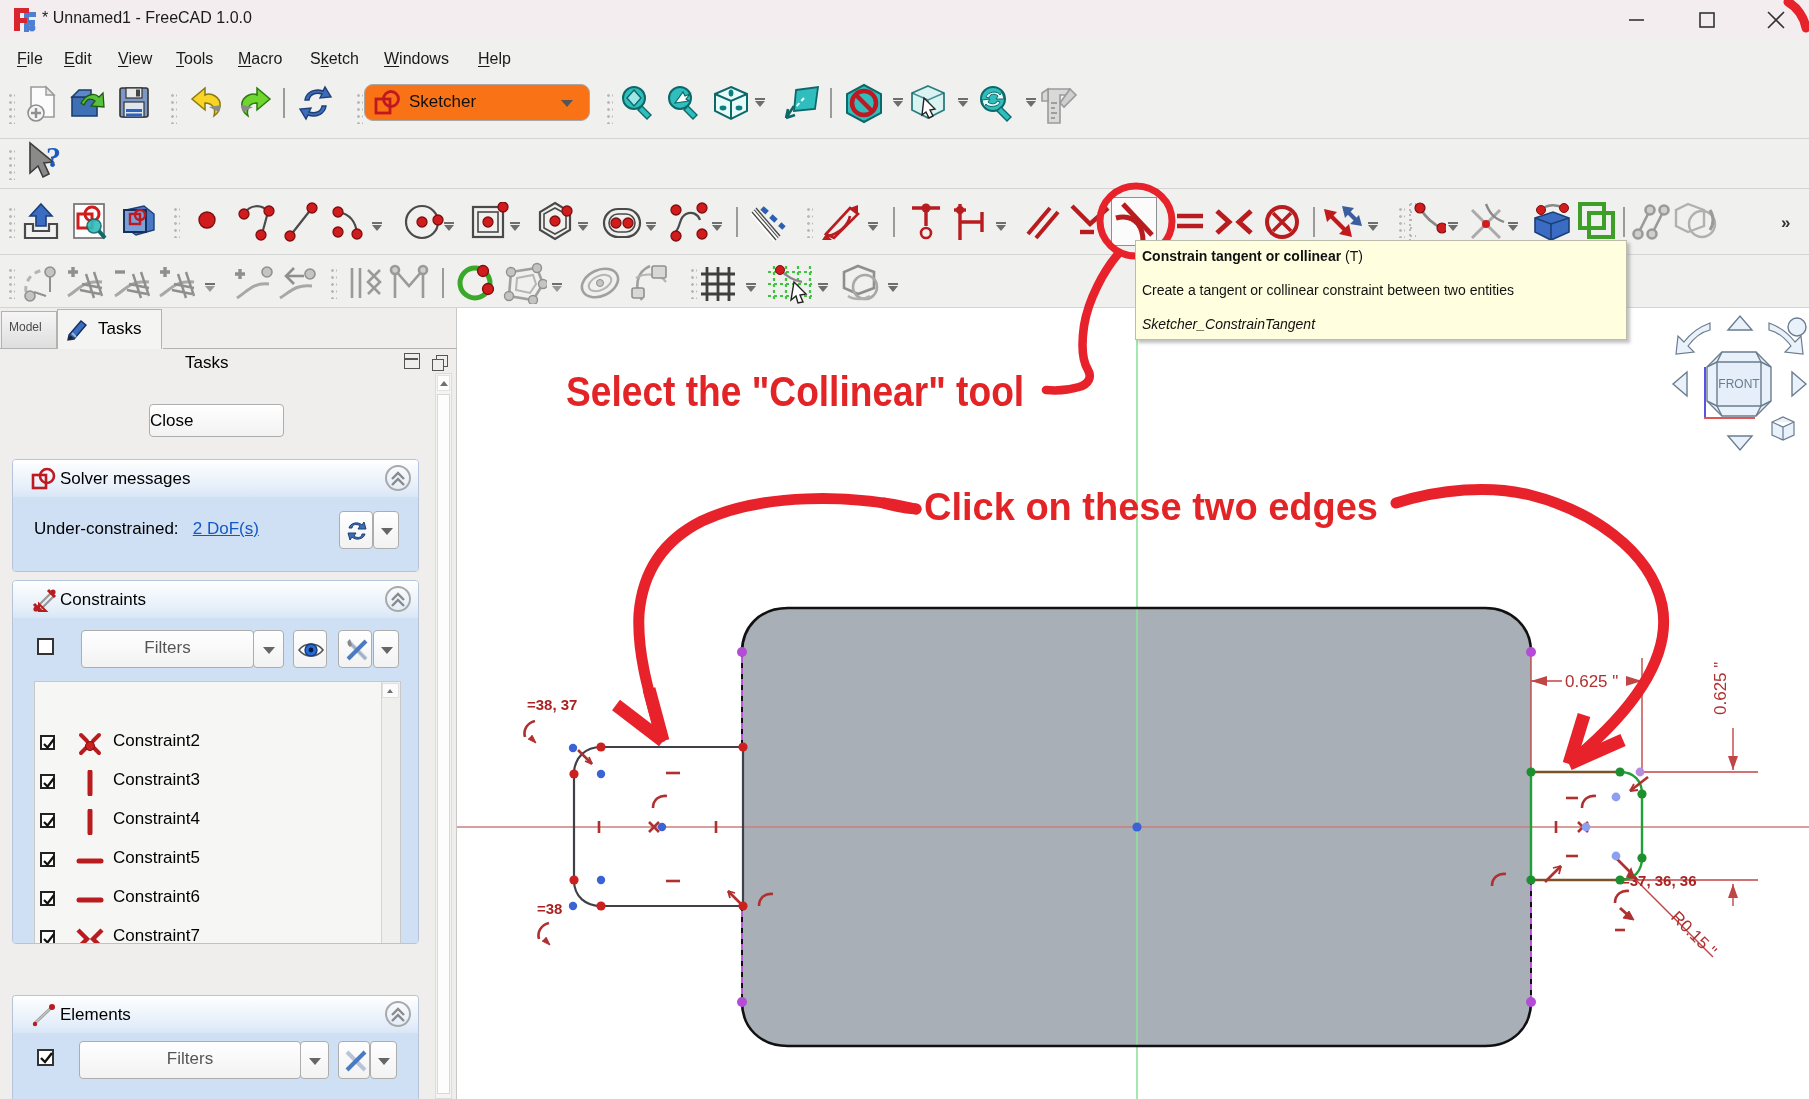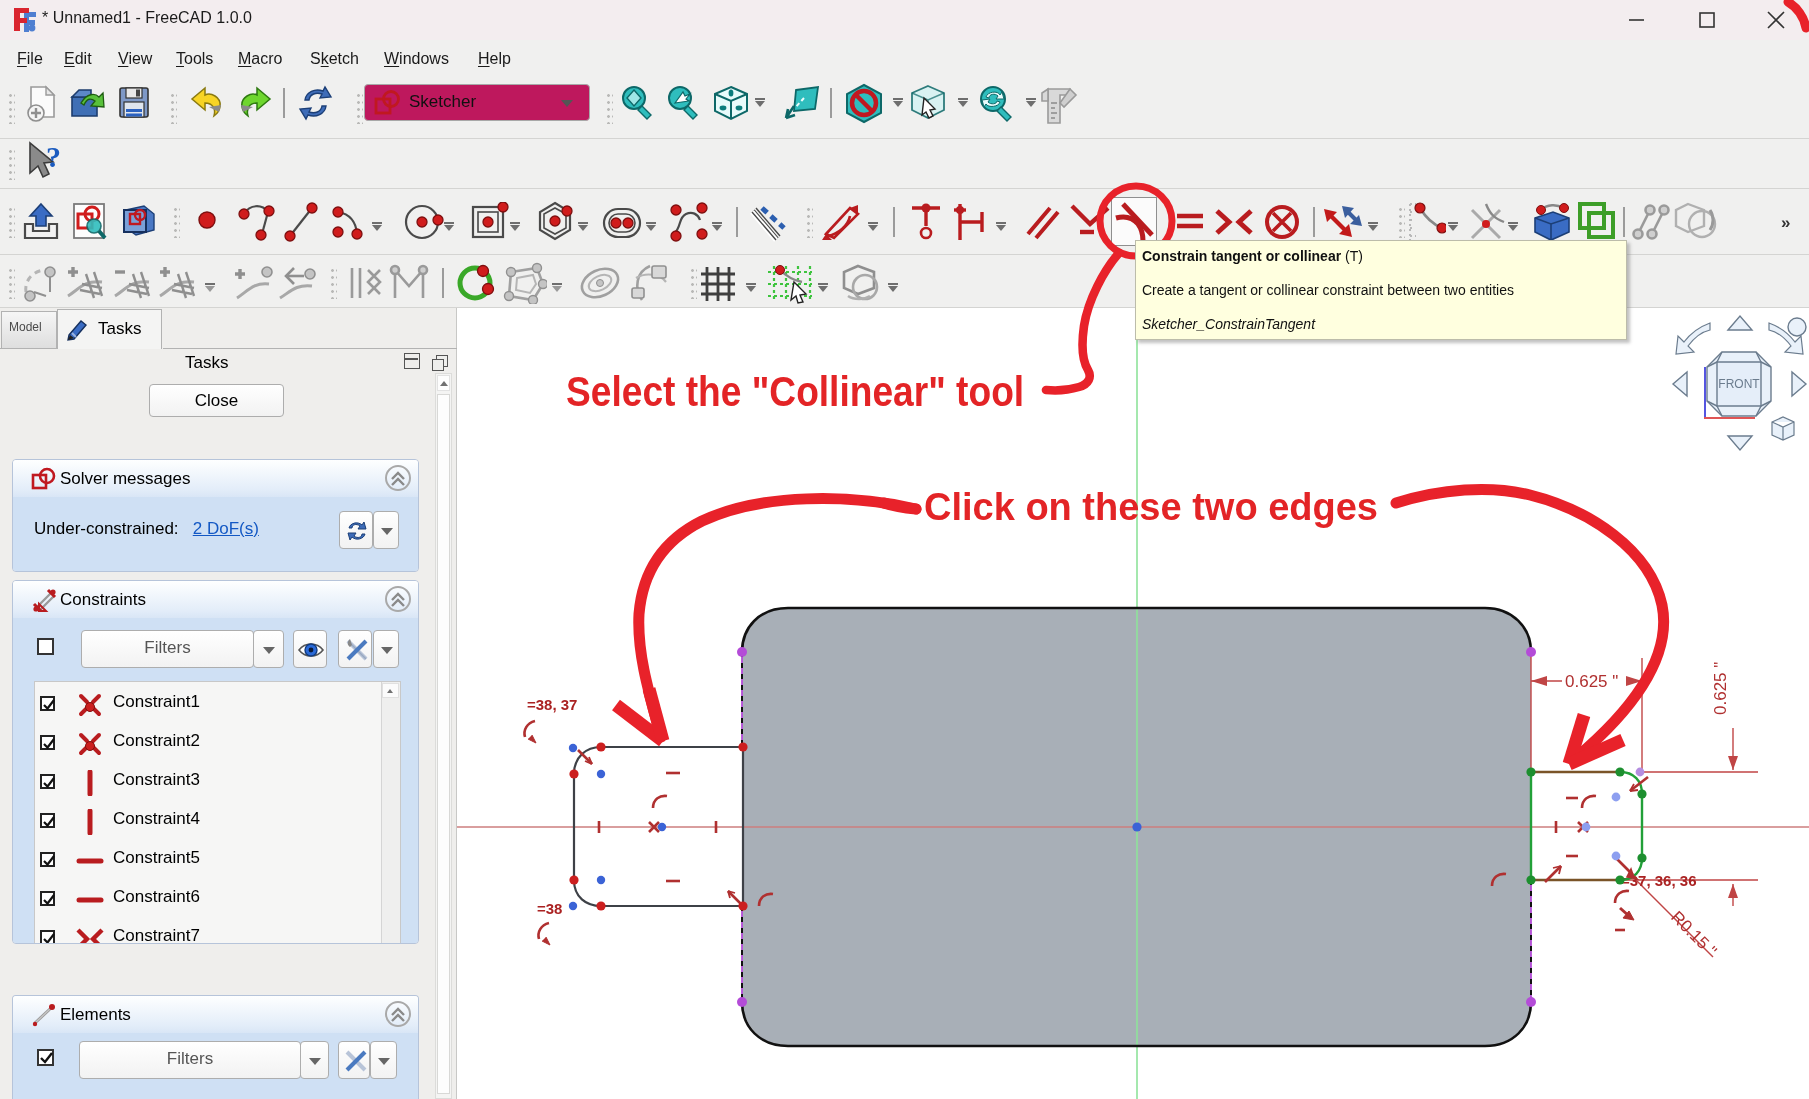--- a/index.html
+++ b/index.html
@@ -92,21 +92,21 @@
 <svg class="abs" style="left:236px;top:6px" width="37" height="38" viewBox="0 0 37 38">
  <path d="M21 3 L34 14 L21 25 L21 18 C13 18 10 24 12 31 C5 26 3 16 11 11 C15 8.5 19 9 21 10 Z" fill="#6ed62e" stroke="#2e7a10" stroke-width="1.5"></path>
  <path d="M17 22 L5 20 L7 27 Z" fill="#8a8a8a"></path>
 </svg>
 <div class="vsep" style="left:283px;top:9px;height:30px"></div>
 <svg class="abs" style="left:297px;top:5px" width="37" height="39" viewBox="0 0 37 39">
  <path d="M8 16 C9 8 18 4 26 7 L28 3 L34 13 L23 14 L25 10 C19 8 13 10 12 16 Z" fill="#3e6cb8" stroke="#1c3f77" stroke-width="1.4"></path>
  <path d="M29 22 C28 30 19 34 11 31 L9 35 L3 25 L14 24 L12 28 C18 30 24 28 25 22 Z" fill="#3e6cb8" stroke="#1c3f77" stroke-width="1.4"></path>
 </svg>
 <div class="grip" style="left:356px;top:13px"></div>
-<div class="abs" style="left:364px;top:5px;width:226px;height:37px;background:#be185d;border:1px solid #a8a8a8;border-radius:4px">
+<div class="abs" style="left:364px;top:5px;width:226px;height:37px;background:#f97316;border:1px solid #a8a8a8;border-radius:9px">
  <svg class="abs" style="left:9px;top:5px" width="27" height="27" viewBox="0 0 27 27">
   <rect x="2" y="9" width="14" height="14" fill="none" stroke="#c01820" stroke-width="2.8"></rect>
   <circle cx="17" cy="9" r="7.5" fill="none" stroke="#c01820" stroke-width="2.8"></circle>
  </svg>
  <div class="abs" style="left:44px;top:7px;font-size:17px;color:#111">Sketcher</div>
  <div style="position:absolute;right:16px;top:15px;width:0;height:0;border-left:6px solid transparent;border-right:6px solid transparent;border-top:7px solid #555"></div>
 </div>
 <div class="grip" style="left:606px;top:13px"></div>
 <svg class="abs" style="left:619px;top:5px" width="36" height="39" viewBox="0 0 36 39">
  <circle cx="15" cy="14" r="11" fill="#2fbdbd" stroke="#0d6868" stroke-width="2"></circle>
@@ -458,21 +458,21 @@
     </div>
  <div class="abs" style="left:436px;top:47px;width:12px;height:12px;border:1.6px solid #555;background:#eeeeec"></div>
  <div class="abs" style="left:432px;top:51px;width:12px;height:12px;border:1.6px solid #555;background:#eeeeec"></div>
  <div class="abs" style="left:185px;top:45px;font-size:17px;color:#000">Tasks</div>
 
  <div class="abs" style="left:435px;top:65px;width:17px;height:726px;background:#f4f4f3;border:1px solid #dcdcda"></div>
  <div class="abs" style="left:437px;top:67px;width:13px;height:16px;background:#fdfdfd;border:1px solid #e2e2e2"></div>
  <div class="abs" style="left:440px;top:73px;width:0;height:0;border-left:4px solid transparent;border-right:4px solid transparent;border-bottom:5px solid #707070"></div>
  <div class="abs" style="left:437px;top:86px;width:13px;height:700px;background:#fdfdfd;border:1px solid #d8d8d6"></div>
 
- <div class="btn" style="left:149px;top:76px;width:135px;height:33px;text-align:center;font-size:17px;padding-top:6px">Close</div>
+ <div class="btn" style="left:149px;top:96px;width:135px;height:33px;font-size:17px;padding-top:6px">Close</div>
 
  <div id="sect-solver" style="top:151px;height:113px">
   <div class="secthead">
    <svg class="abs" style="left:18px;top:7px" width="26" height="25" viewBox="0 0 26 25">
     <rect x="2" y="8" width="13" height="13" fill="none" stroke="#c01820" stroke-width="2.6"></rect>
     <circle cx="16" cy="9" r="7" fill="none" stroke="#c01820" stroke-width="2.6"></circle>
    </svg>
    <div class="stitle">Solver messages</div>
    <div class="chev"><svg width="22" height="22" viewBox="0 0 22 22">
             <path d="M5 12 L11 6 L17 12 M5 18 L11 12 L17 18" fill="none" stroke="#8a8a8a" stroke-width="2.4"></path>
@@ -531,30 +531,20 @@
           <div style="position:absolute;left:7px;top:16px;width:0;height:0;border-left:6px solid transparent;border-right:6px solid transparent;border-top:7px solid #666"></div>
         </div>
 
    <div class="abs" style="left:21px;top:63px;width:367px;height:291px;background:#f6f6f5;border:1px solid #c8c8c8;overflow:hidden">
     <div class="abs" style="left:346px;top:0px;width:19px;height:289px;background:#efefee;border-left:1px solid #d5d5d5"></div>
     <div class="abs" style="left:347px;top:1px;width:17px;height:15px;background:#fbfbfb;border:1px solid #e0e0e0"></div>
     <div class="abs" style="left:352px;top:7px;width:0;height:0;border-left:3.5px solid transparent;border-right:3.5px solid transparent;border-bottom:4px solid #707070"></div>
     <div class="abs" style="left:347px;top:273px;width:17px;height:15px;background:#fbfbfb;border:1px solid #e0e0e0"></div>
     <div class="abs" style="left:352px;top:279px;width:0;height:0;border-left:3.5px solid transparent;border-right:3.5px solid transparent;border-top:4px solid #707070"></div>
 
-    <div class="crow" style="top:7px">
-            <div class="ccb"><svg width="14" height="14" viewBox="0 0 14 14">
-                <path d="M2 7 L5.5 10.5 L12 2" fill="none" stroke="#111" stroke-width="2.2"></path>
-              </svg></div>
-     <svg class="cic" width="30" height="26" viewBox="0 0 30 26">
-              <path d="M6 4 L12 10 M24 4 L18 10 M6 22 L12 16 M24 22 L18 16" stroke="#b91c1f" stroke-width="4" stroke-linecap="round"></path>
-              <circle cx="15" cy="15" r="4.5" fill="#cc1f1f" stroke="#7e0f0f"></circle>
-            </svg>
-     <div class="ctx">Constraint1</div>
-          </div>
     <div class="crow" style="top:46px">
             <div class="ccb"><svg width="14" height="14" viewBox="0 0 14 14">
                 <path d="M2 7 L5.5 10.5 L12 2" fill="none" stroke="#111" stroke-width="2.2"></path>
               </svg></div>
      <svg class="cic" width="30" height="26" viewBox="0 0 30 26">
               <path d="M6 4 L12 10 M24 4 L18 10 M6 22 L12 16 M24 22 L18 16" stroke="#b91c1f" stroke-width="4" stroke-linecap="round"></path>
               <circle cx="15" cy="15" r="4.5" fill="#cc1f1f" stroke="#7e0f0f"></circle>
             </svg>
      <div class="ctx">Constraint2</div>
           </div>

